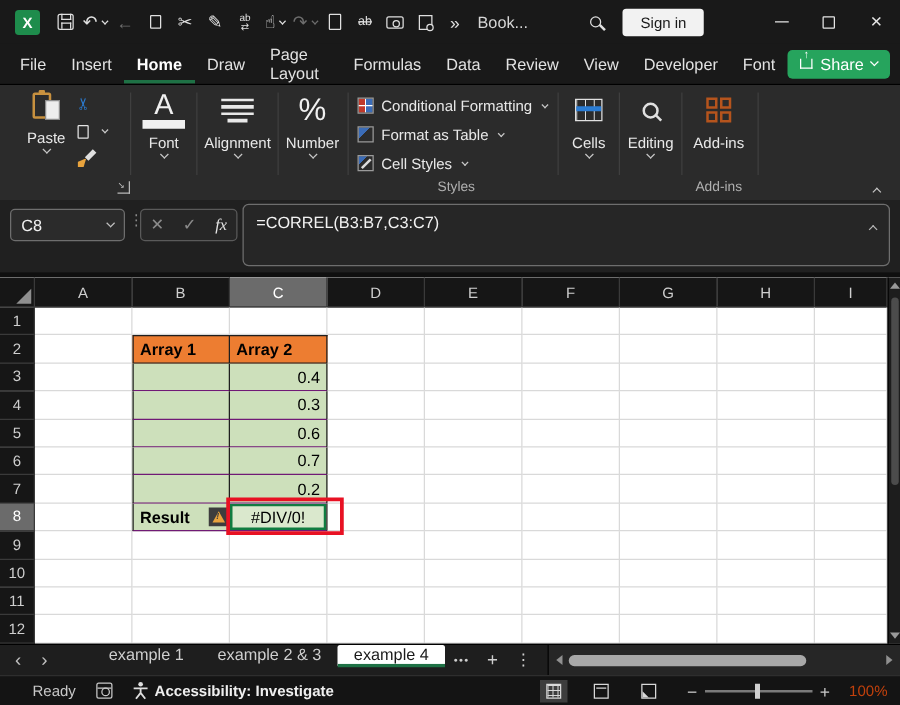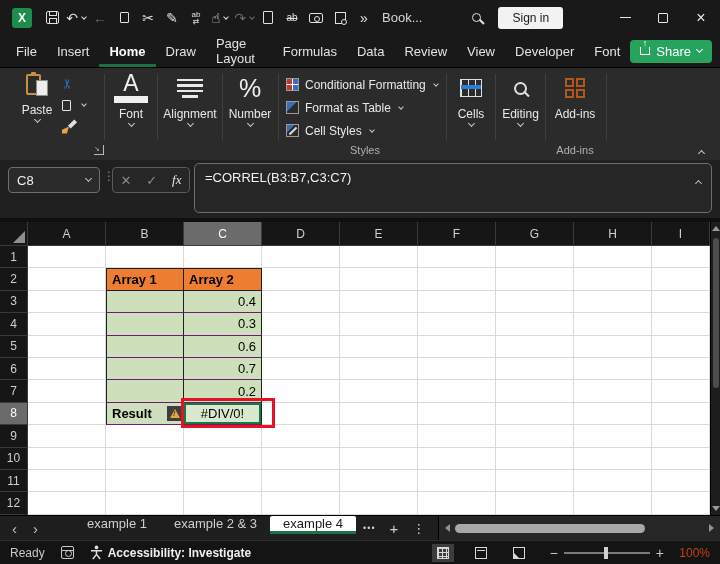--- a/index.html
+++ b/index.html
@@ -169,21 +169,21 @@
   .tabdots{font-size:13px;}
   .hscroll{flex:1;margin-left:6px;background:#262626;border-left:1px solid #000;display:flex;align-items:center;padding:0 6px;}
   .harr{width:0;height:0;border-top:4px solid transparent;border-bottom:4px solid transparent;}
   .harr.left{border-right:5px solid #909090;}
   .harr.right{border-left:5px solid #909090;margin-left:auto;}
   .hthumb{width:190px;height:9px;background:#a8a8a8;border-radius:5px;margin-left:5px;}
 
   
   .statusbar{position:absolute;left:0;top:540px;width:720px;height:24px;background:#141414;border-top:1px solid #2e2e2e;
              display:flex;align-items:center;color:#c8c8c8;font-size:12px;padding:0 10px;}
-  .sready{margin-right:16px;}
+  .sready{margin-right:16px;margin-left:16px;}
   .imacro{width:13px;height:13px;border:1.3px solid #c8c8c8;border-radius:2px;position:relative;margin-right:16px;}
   .imacro::before{content:"";position:absolute;left:0;right:0;top:3px;height:1.2px;background:#c8c8c8;}
   .imacro::after{content:"";position:absolute;right:1px;bottom:1px;width:5px;height:5px;border:1.2px solid #c8c8c8;border-radius:50%;}
   .saccess{display:flex;align-items:center;gap:5px;font-weight:700;color:#efefef;}
   .vwgrp{margin-left:auto;display:flex;gap:16px;margin-right:14px;}
   .vw{width:22px;height:18px;display:flex;align-items:center;justify-content:center;}
   .vw.active{background:#3d3d3d;}
   .ivw1{width:12px;height:12px;border:1px solid #d8d8d8;
         background-image:linear-gradient(#d8d8d8 1px,transparent 1px),linear-gradient(90deg,#d8d8d8 1px,transparent 1px);
         background-size:4px 4px;}

